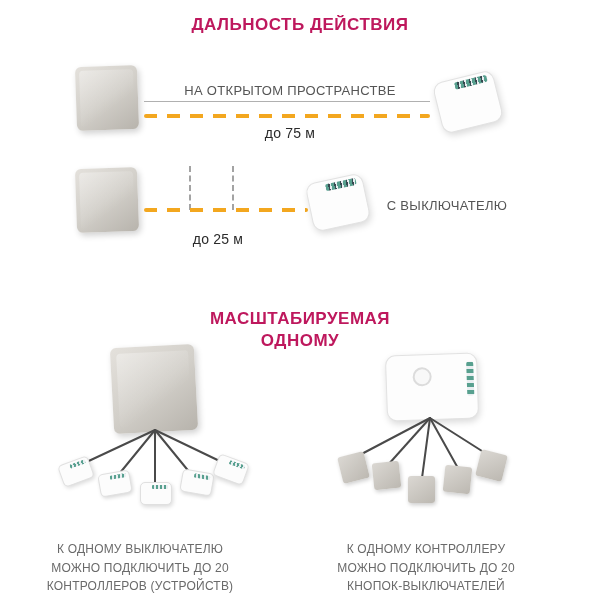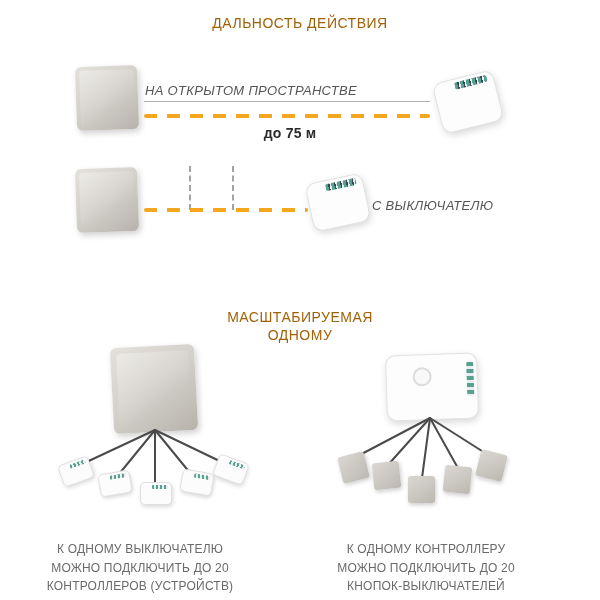--- a/index.html
+++ b/index.html
@@ -3,30 +3,30 @@
 <meta charset="utf-8">
 <style>
   html,body { margin:0; padding:0; background:#fff; }
   .canvas {
     position:relative; width:600px; height:600px; background:#ffffff;
     font-family:"Liberation Sans", sans-serif; overflow:hidden;
     -webkit-font-smoothing:antialiased;
   }
   .section-title {
     position:absolute; width:100%; text-align:center;
-    font-weight:400; font-size:14px; color:#a16207; letter-spacing:.5px;
+    font-weight:700; font-size:17px; color:#be185d; letter-spacing:.5px;
     white-space:pre-line; line-height:1.3;
   }
   .label {
-    position:absolute; color:#555555;
-    font-size:13px; letter-spacing:.3px;font-style:italic;
+    position:absolute; text-align:center; color:#555555;
+    font-size:13px; letter-spacing:.3px;
   }
   .distance {
     position:absolute; text-align:center; color:#2b2b2b;
-    font-size:14px; font-weight:700; letter-spacing:.2px;
+    font-size:14px; font-weight:400; letter-spacing:.2px;
   }
   .caption {
     position:absolute; text-align:center; color:#6a6a6a;
     font-size:12px; line-height:1.55; letter-spacing:.2px; white-space:pre-line;
   }
   .thin-line { position:absolute; height:1px; background:#b0b0b0; }
   .dash-line {
     position:absolute; height:4px; border-radius:2px;
     background:repeating-linear-gradient(90deg,#f3a71f 0 13px,rgba(0,0,0,0) 13px 23px);
   }
@@ -107,20 +107,21 @@
   <div class="v-dash" style="left:232px;top:166px;height:44px"></div>
 
   <div class="dash-line" style="left:144px;top:208px;width:164px"></div>
 
   <div class="relay" style="left:309px;top:178px;width:56px;height:47px;transform:rotate(-12deg)">
     <div class="terminals"></div>
   </div>
 
   <div class="label" style="left:372px;top:198px;width:150px">С ВЫКЛЮЧАТЕЛЮ</div>
 
+  <div class="distance" style="left:158px;top:231px;width:120px">до 25 м</div>
 
   <div class="section-title" style="top:308px">МАСШТАБИРУЕМАЯ
 ОДНОМУ</div>
 
   <div class="switch" style="left:112px;top:346px;width:84px;height:86px;transform:rotate(-3deg)"></div>
 
   <svg class="fan" style="left:60px;top:424px" width="180" height="72" viewBox="0 0 180 72">
     <line x1="95" y1="6" x2="18" y2="42"></line>
     <line x1="95" y1="6" x2="55" y2="55"></line>
     <line x1="95" y1="6" x2="95" y2="64"></line>

